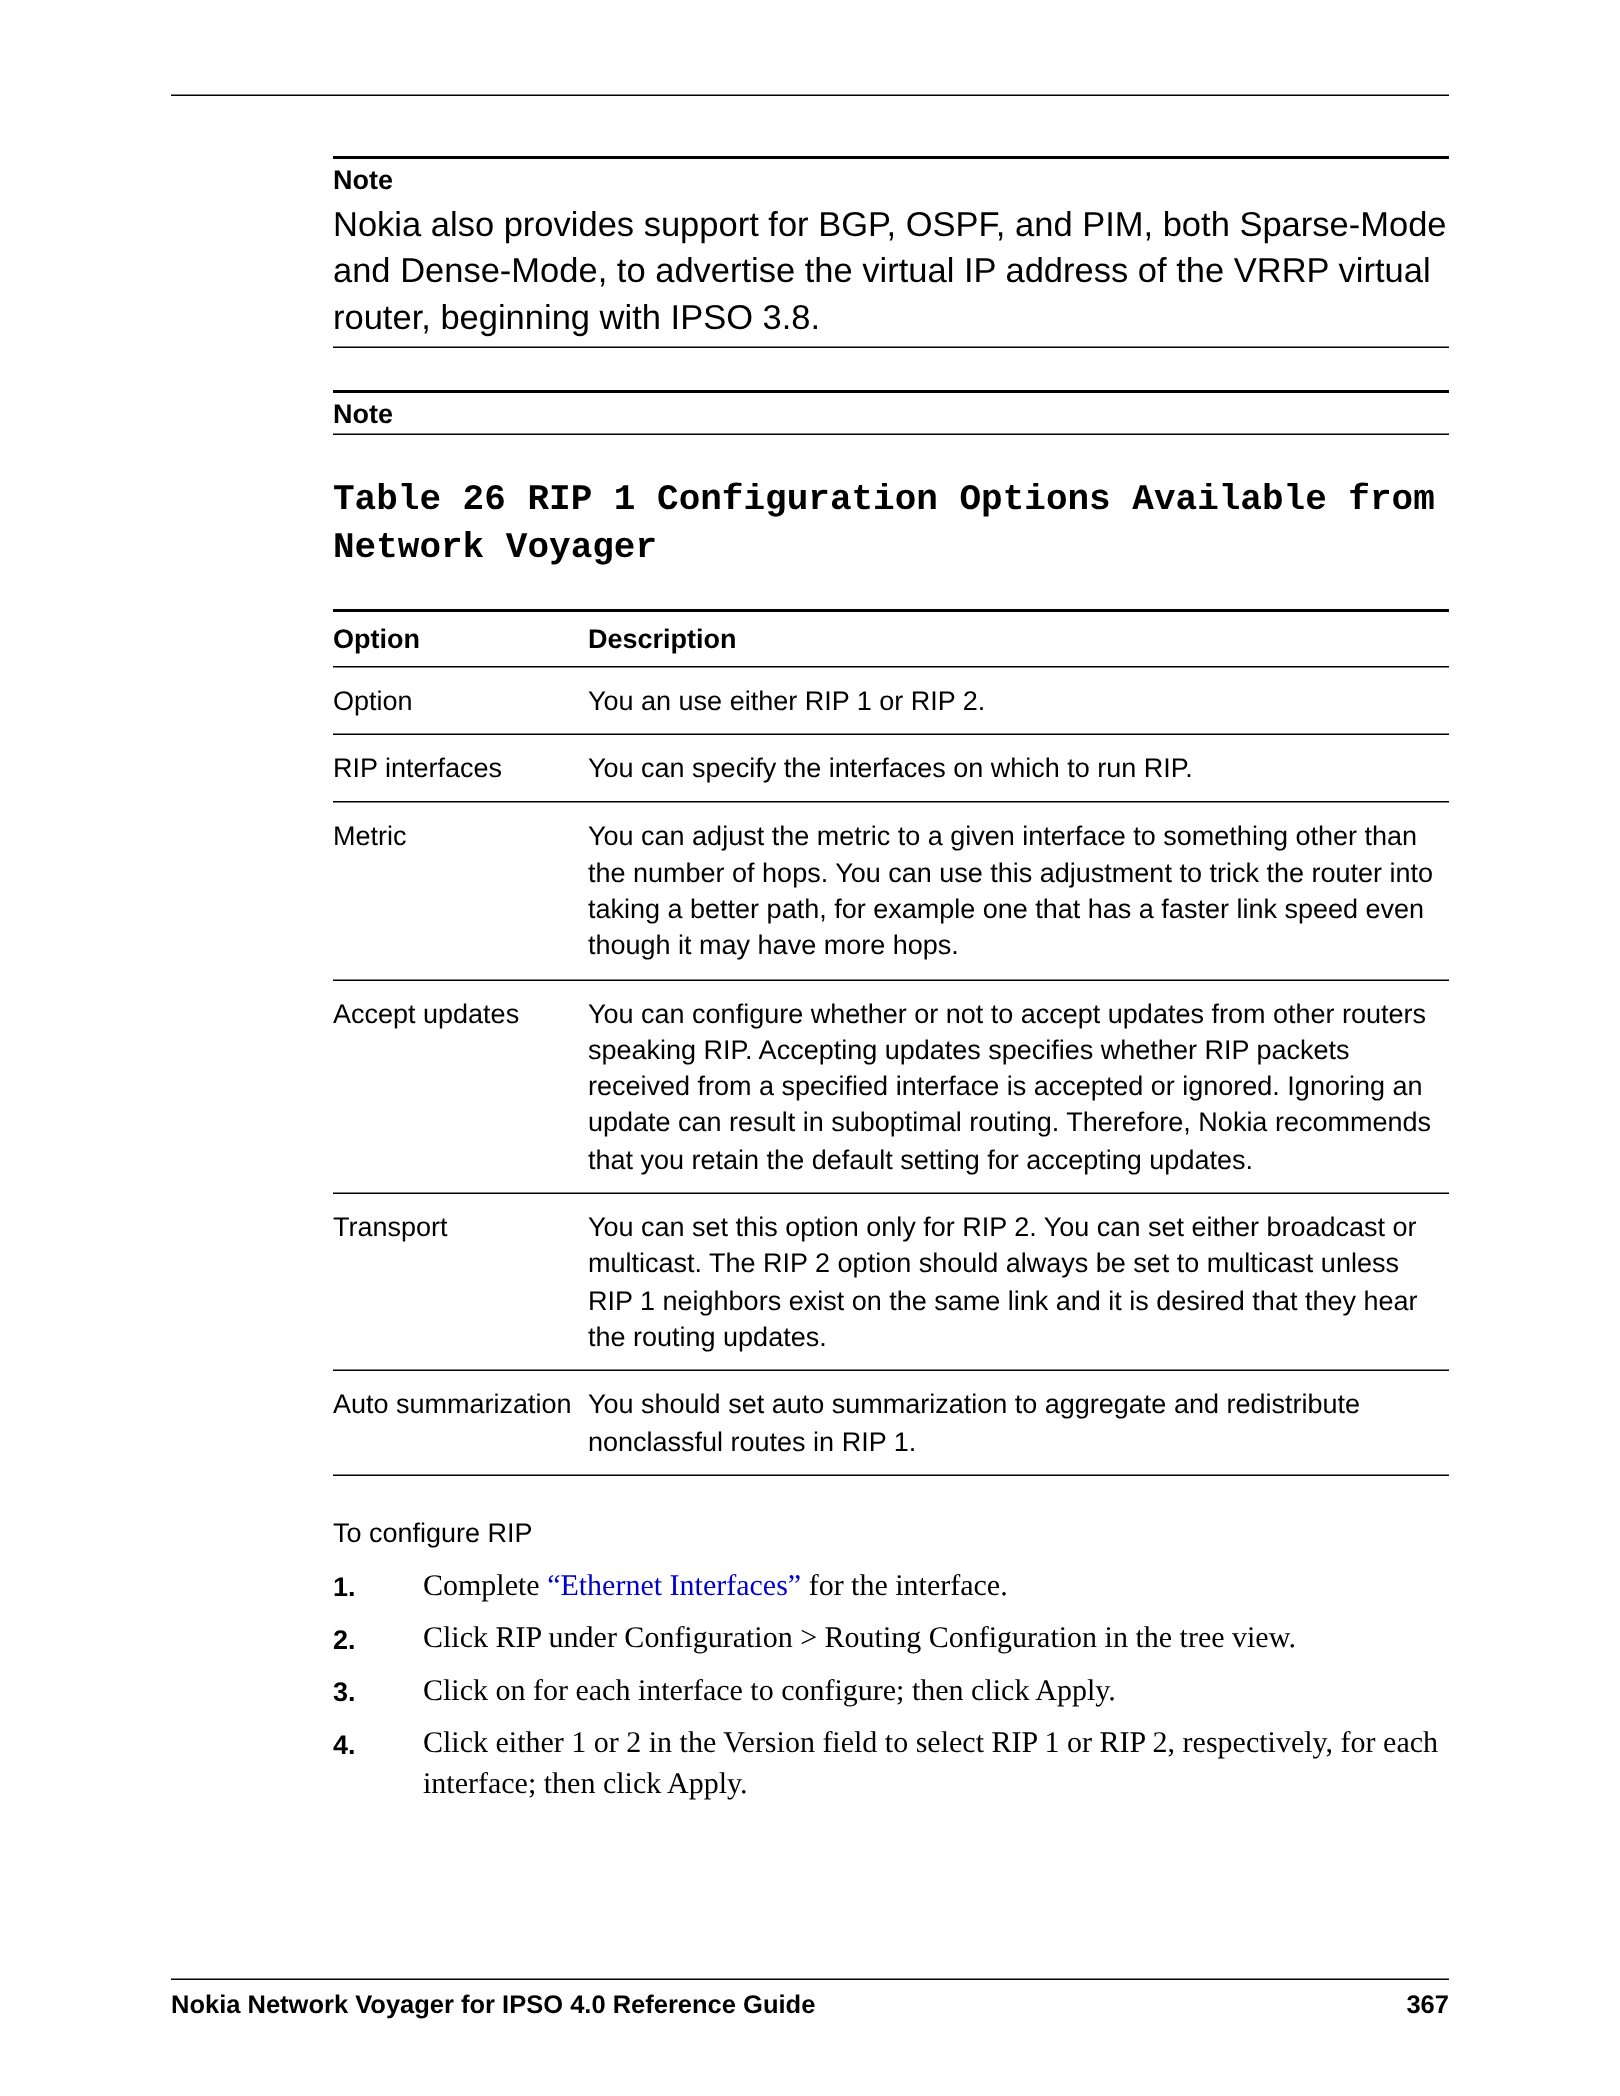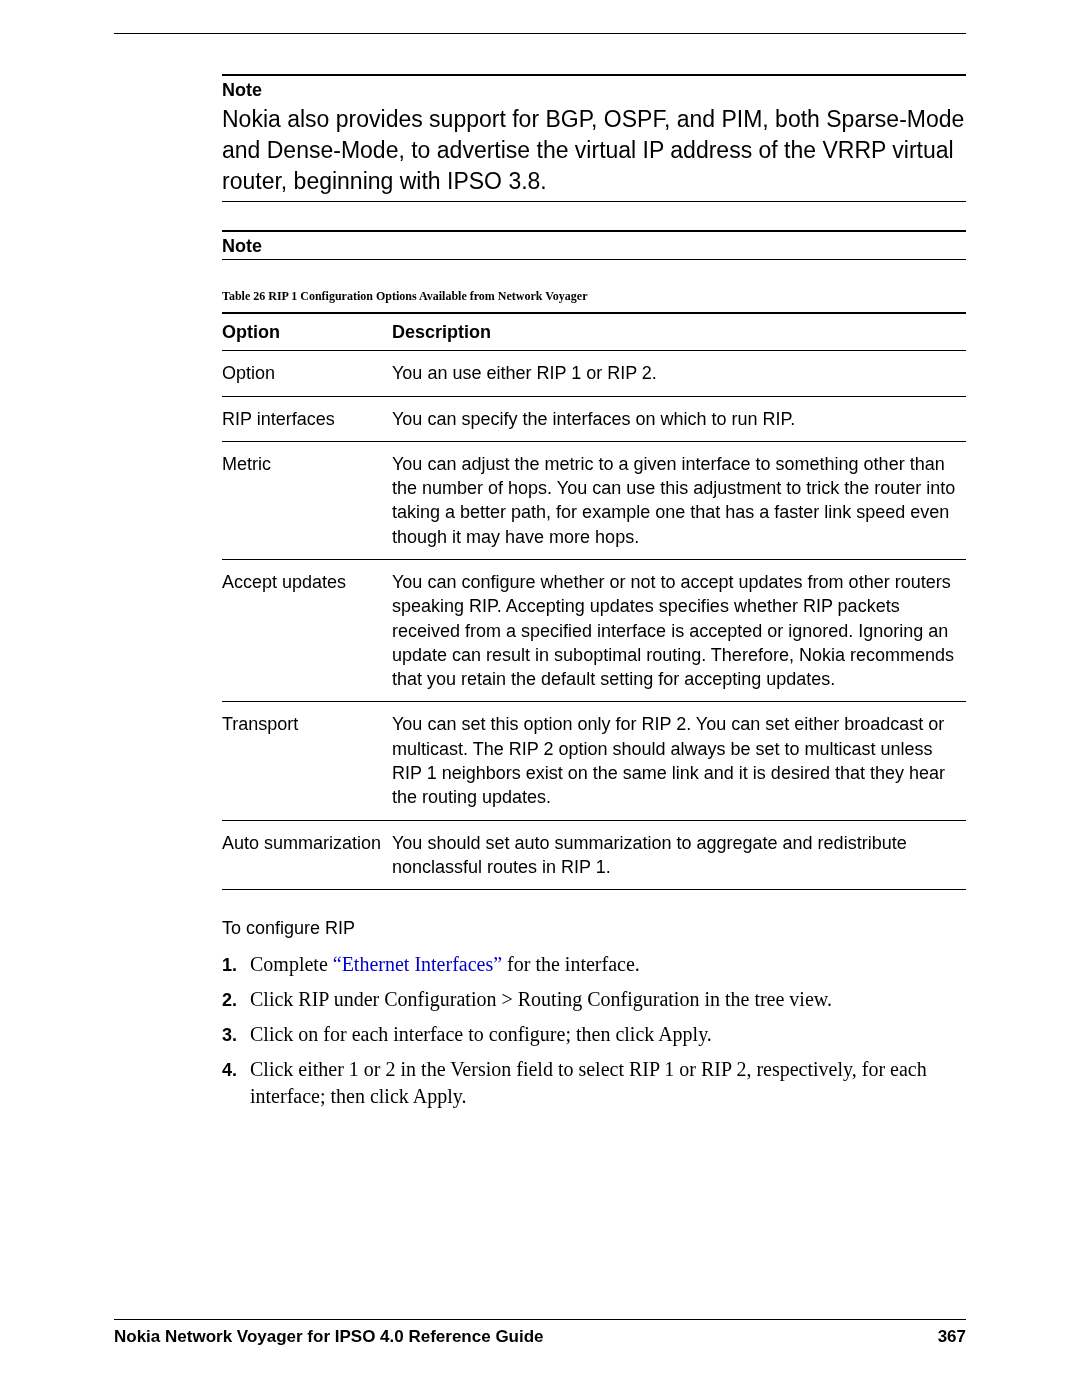--- a/index.html
+++ b/index.html
@@ -6,21 +6,21 @@
     margin: 0;
     padding: 0;
     background: #ffffff;
     color: #000000;
   }
   .page {
     width: 1080px;
     height: 1397px;
     position: relative;
     box-sizing: border-box;
-    padding: 33px 114px 0 114px;
+    padding: 63px 114px 0 114px;
     font-family: Arial, Helvetica, sans-serif;
     font-size: 18px;
     line-height: 1.35;
   }
   .top-rule {
     border-top: 1px solid #000;
     margin-bottom: 40px;
   }
   .note-block {
     margin-left: 108px;
@@ -49,25 +49,25 @@
     margin-top: 48px;
     margin-bottom: 14px;
   }
   .intro {
     font-family: "Times New Roman", Times, serif;
     font-size: 20px;
     margin-left: 108px;
     margin-bottom: 20px;
   }
   .table-caption {
-    font-family: Liberation Serif, serif;
-    font-weight: bold;
-    font-size: 12px;
-    margin-left: 108px;
-    margin-bottom: 8px;
+    font-family: Liberation Mono, monospace;
+    font-weight: bold;
+    font-size: 24px;
+    margin-left: 108px;
+    margin-bottom: 23px;
   }
   .opts-table {
     margin-left: 108px;
     border-collapse: collapse;
     width: calc(100% - 108px);
     font-size: 18px;
   }
   .opts-table thead tr {
     border-top: 2px solid #000;
     border-bottom: 1px solid #000;
@@ -107,20 +107,21 @@
   .step-num {
     font-family: Arial, Helvetica, sans-serif;
     font-weight: bold;
     font-size: 18px;
     width: 28px;
     flex: 0 0 28px;
     padding-top: 2px;
   }
   .step-text {
     flex: 1;
+    margin-left: 32px;
   }
   .link {
     color: #0000cc;
   }
   .footer {
     position: absolute;
     left: 114px;
     right: 114px;
     bottom: 48px;
   }

